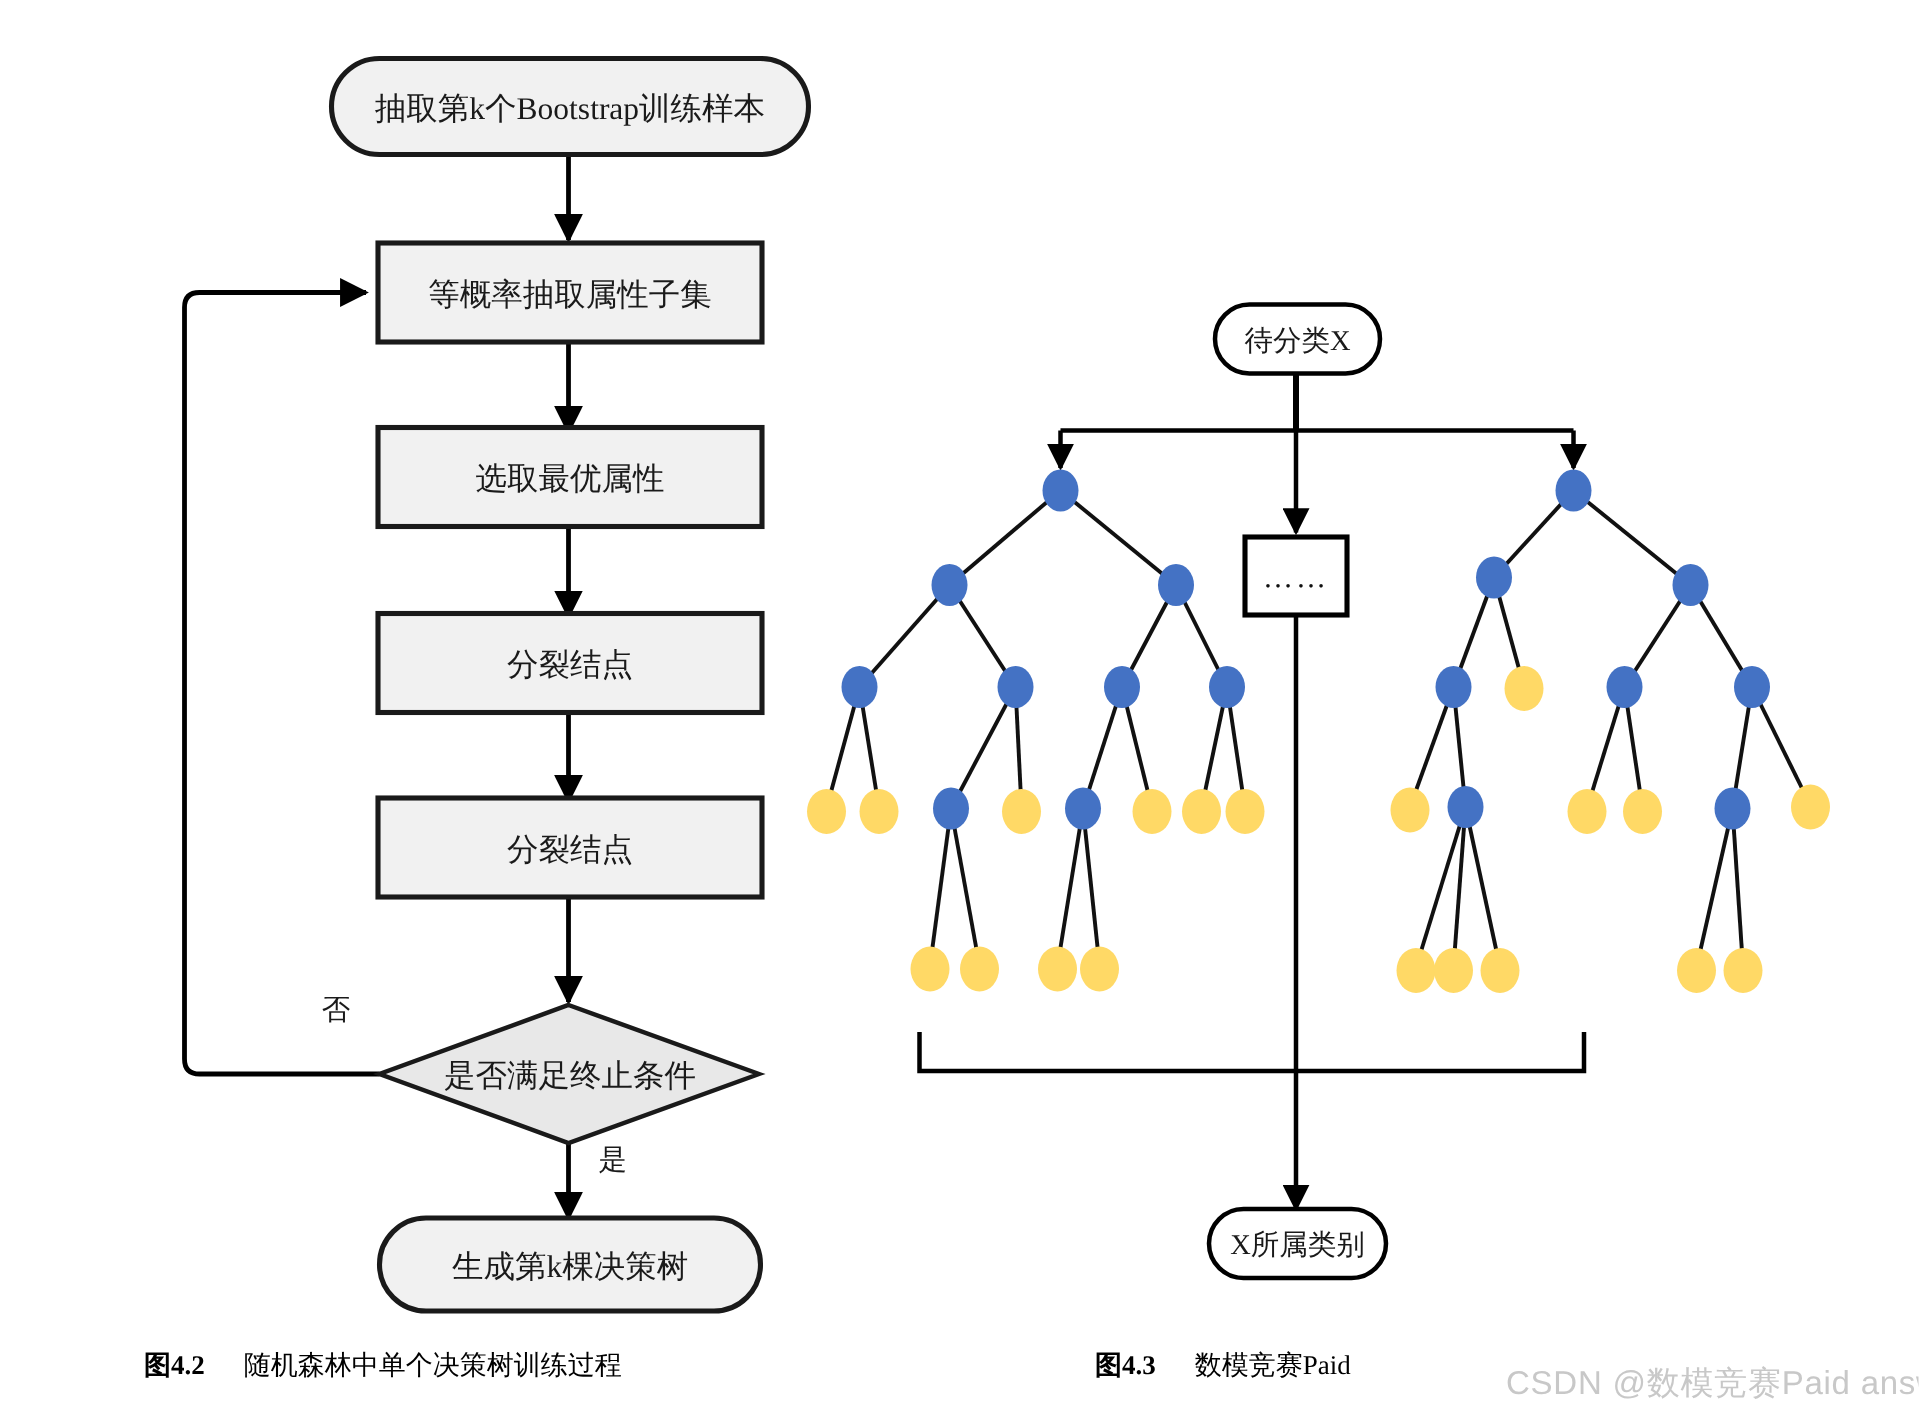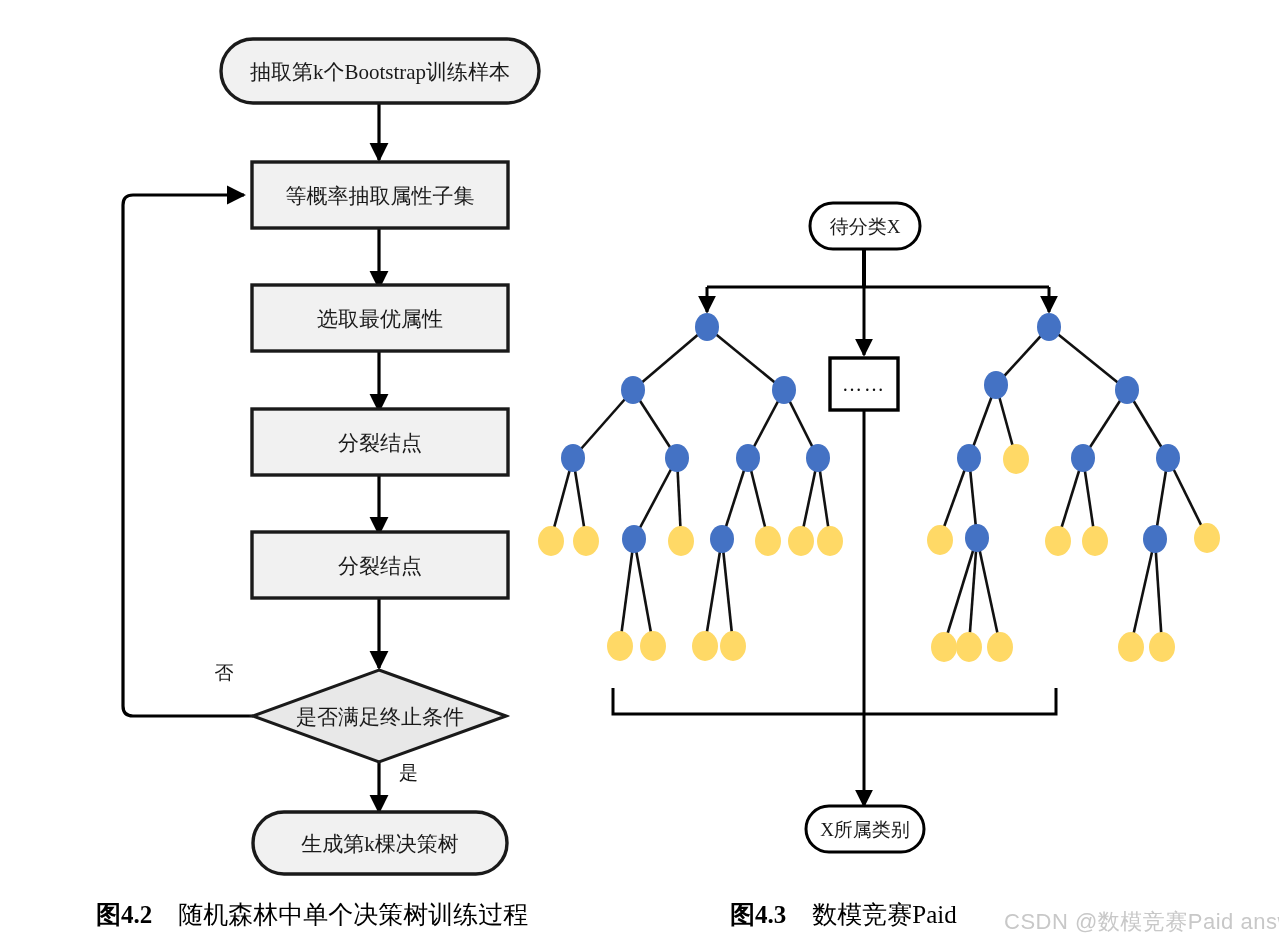--- a/index.html
+++ b/index.html
@@ -22,21 +22,21 @@
   .fig-svg {
     position: absolute;
     left: 0;
     top: 0;
     width: 1279px;
     height: 940px;
   }
   .cap {
     position: absolute;
     font-family: "Liberation Serif", "DejaVu Serif", serif;
-    font-size: 25px;
+    font-size: 18px;
     color: #000000;
     white-space: nowrap;
   }
   .cap .num {
     font-weight: bold;
   }
   .cap .spacer {
     display: inline-block;
     width: 26px;
   }

